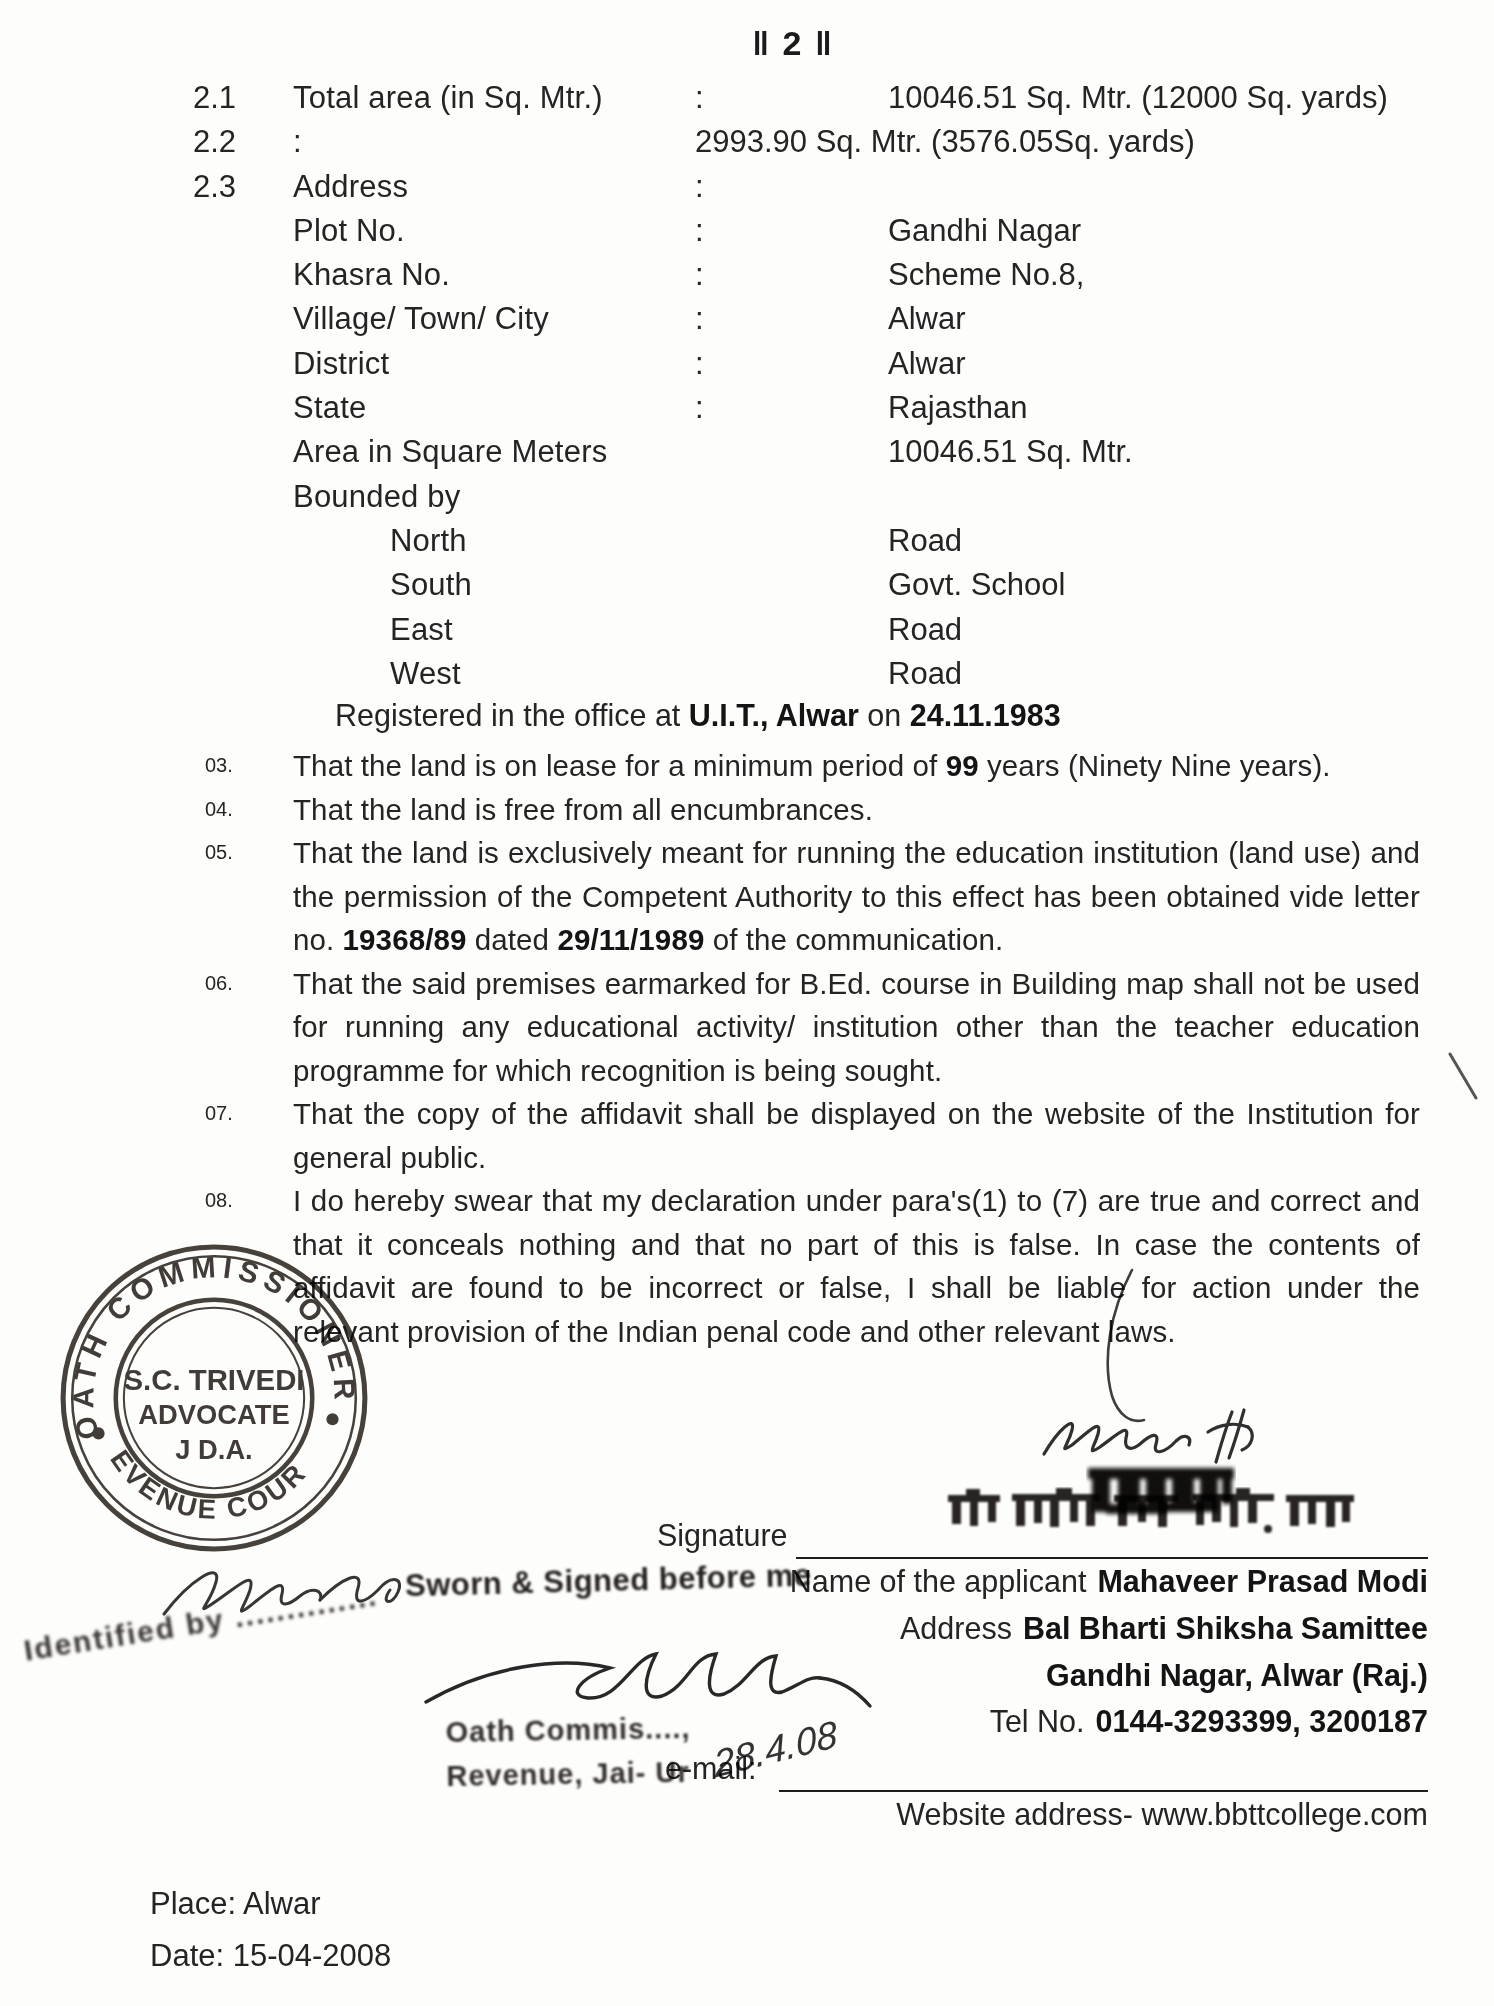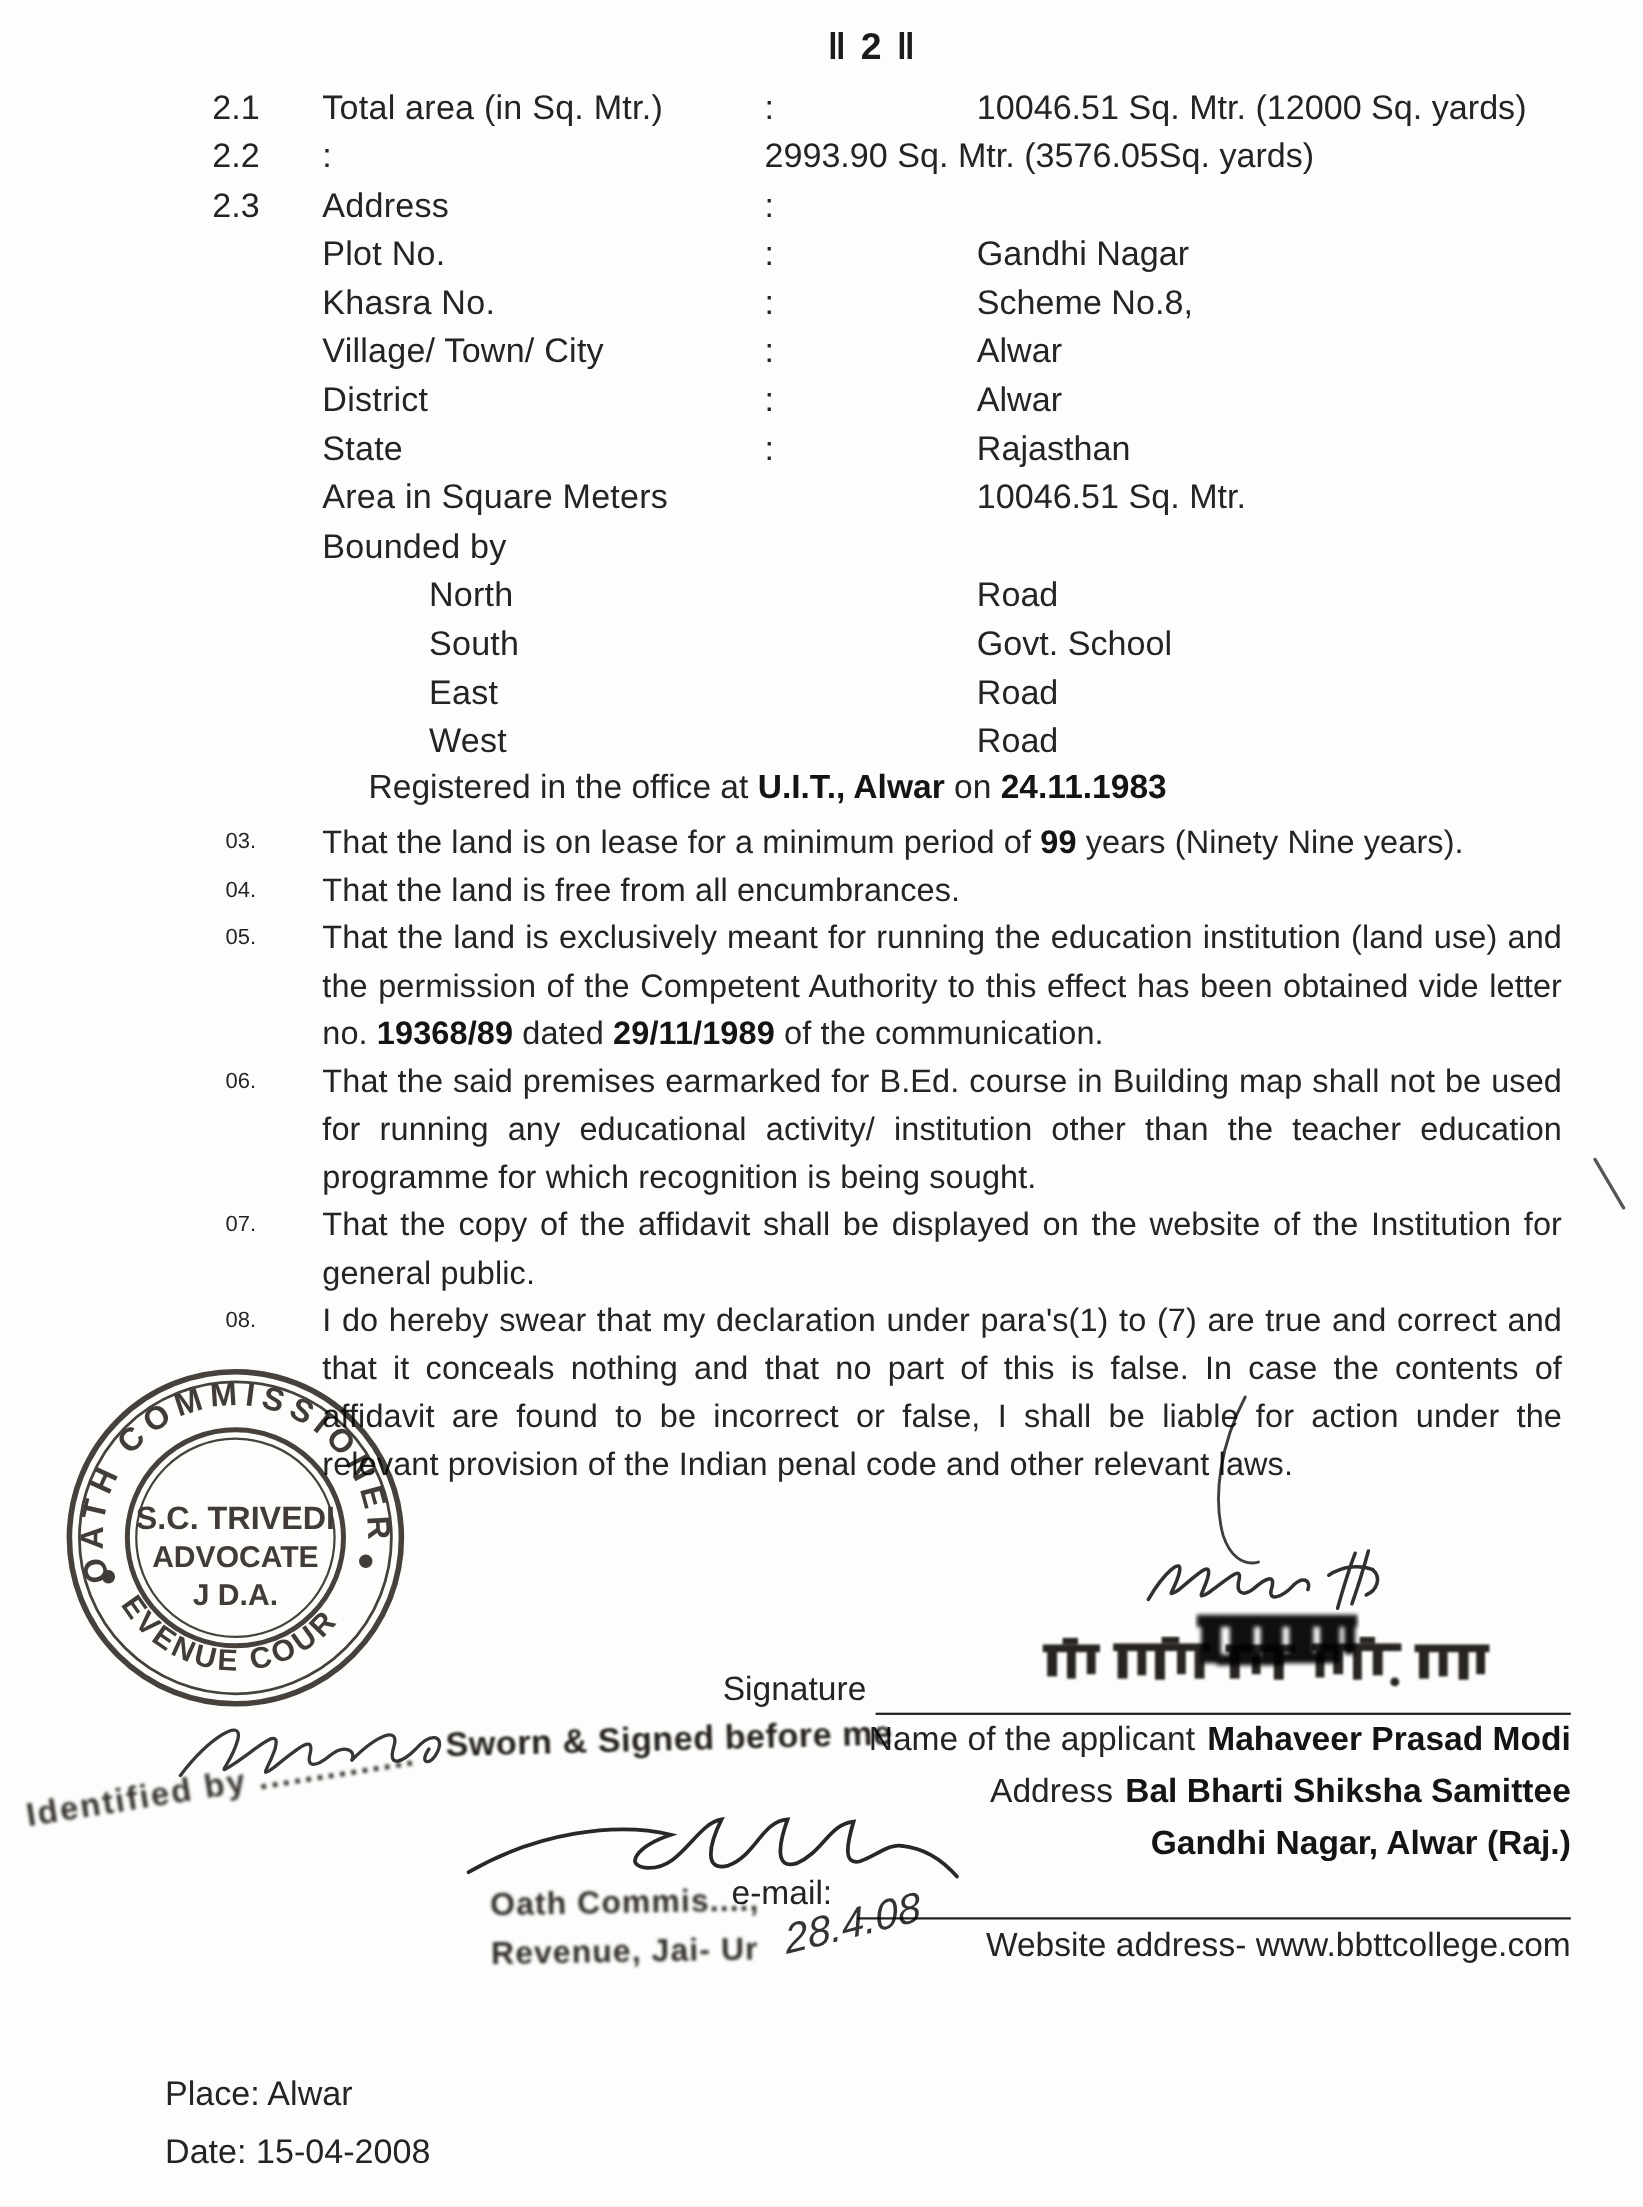--- a/index.html
+++ b/index.html
@@ -222,20 +222,24 @@
       <span>Name of the applicant</span>
       <b>Mahaveer Prasad Modi</b>
     </div>
     <div class="sig-row">
       <span>Address</span>
       <b>Bal Bharti Shiksha Samittee</b>
     </div>
     <div class="sig-row">
       <b>Gandhi Nagar, Alwar (Raj.)</b>
     </div>
+    <div class="sig-row">
+      <span>Tel No.</span>
+      <b>0144-3293399, 3200187</b>
+    </div>
     <div class="sig-row left row-email">
       <span>e-mail:</span>
       <span class="fill-line" style="margin-left:22px"></span>
     </div>
     <div class="sig-row">
       <span>Website address- www.bbttcollege.com</span>
     </div>
   </div>
 
   <div class="footer">

